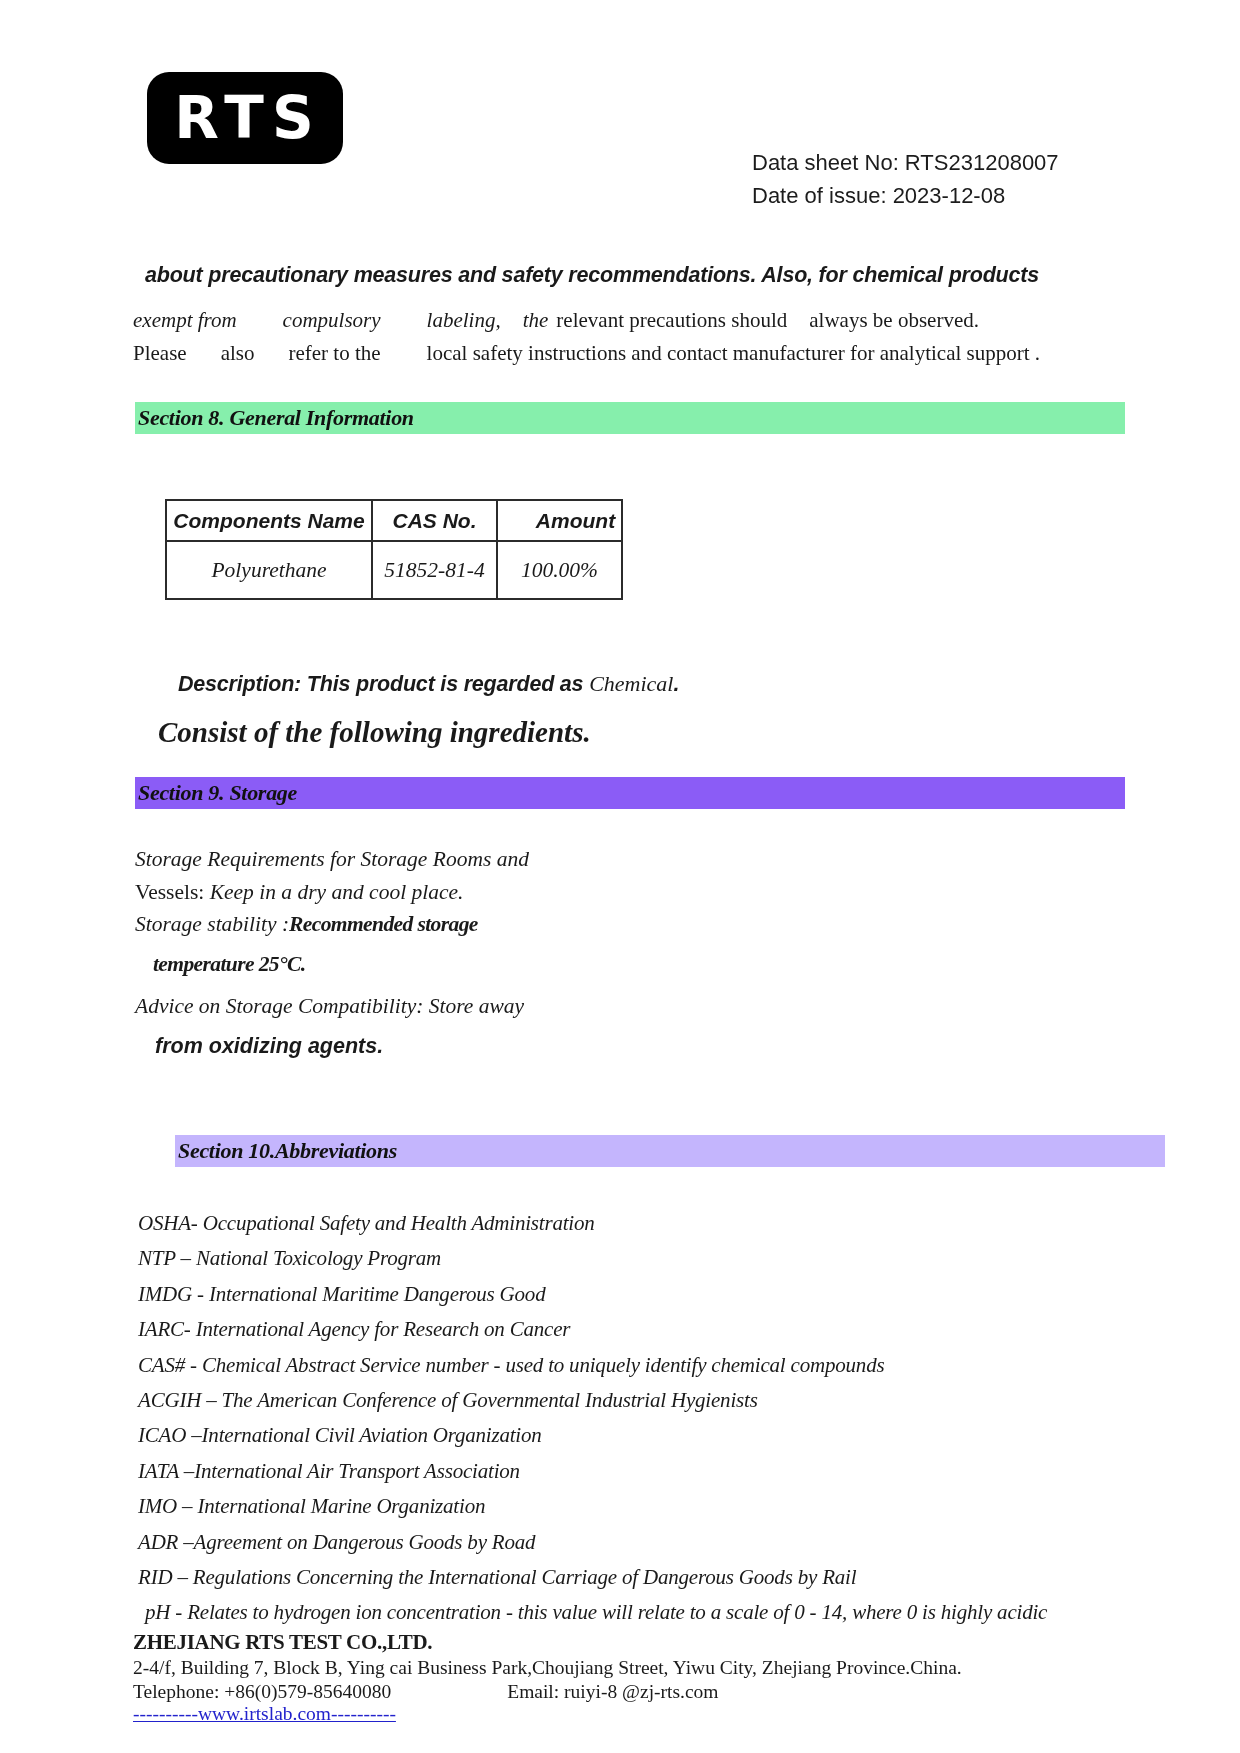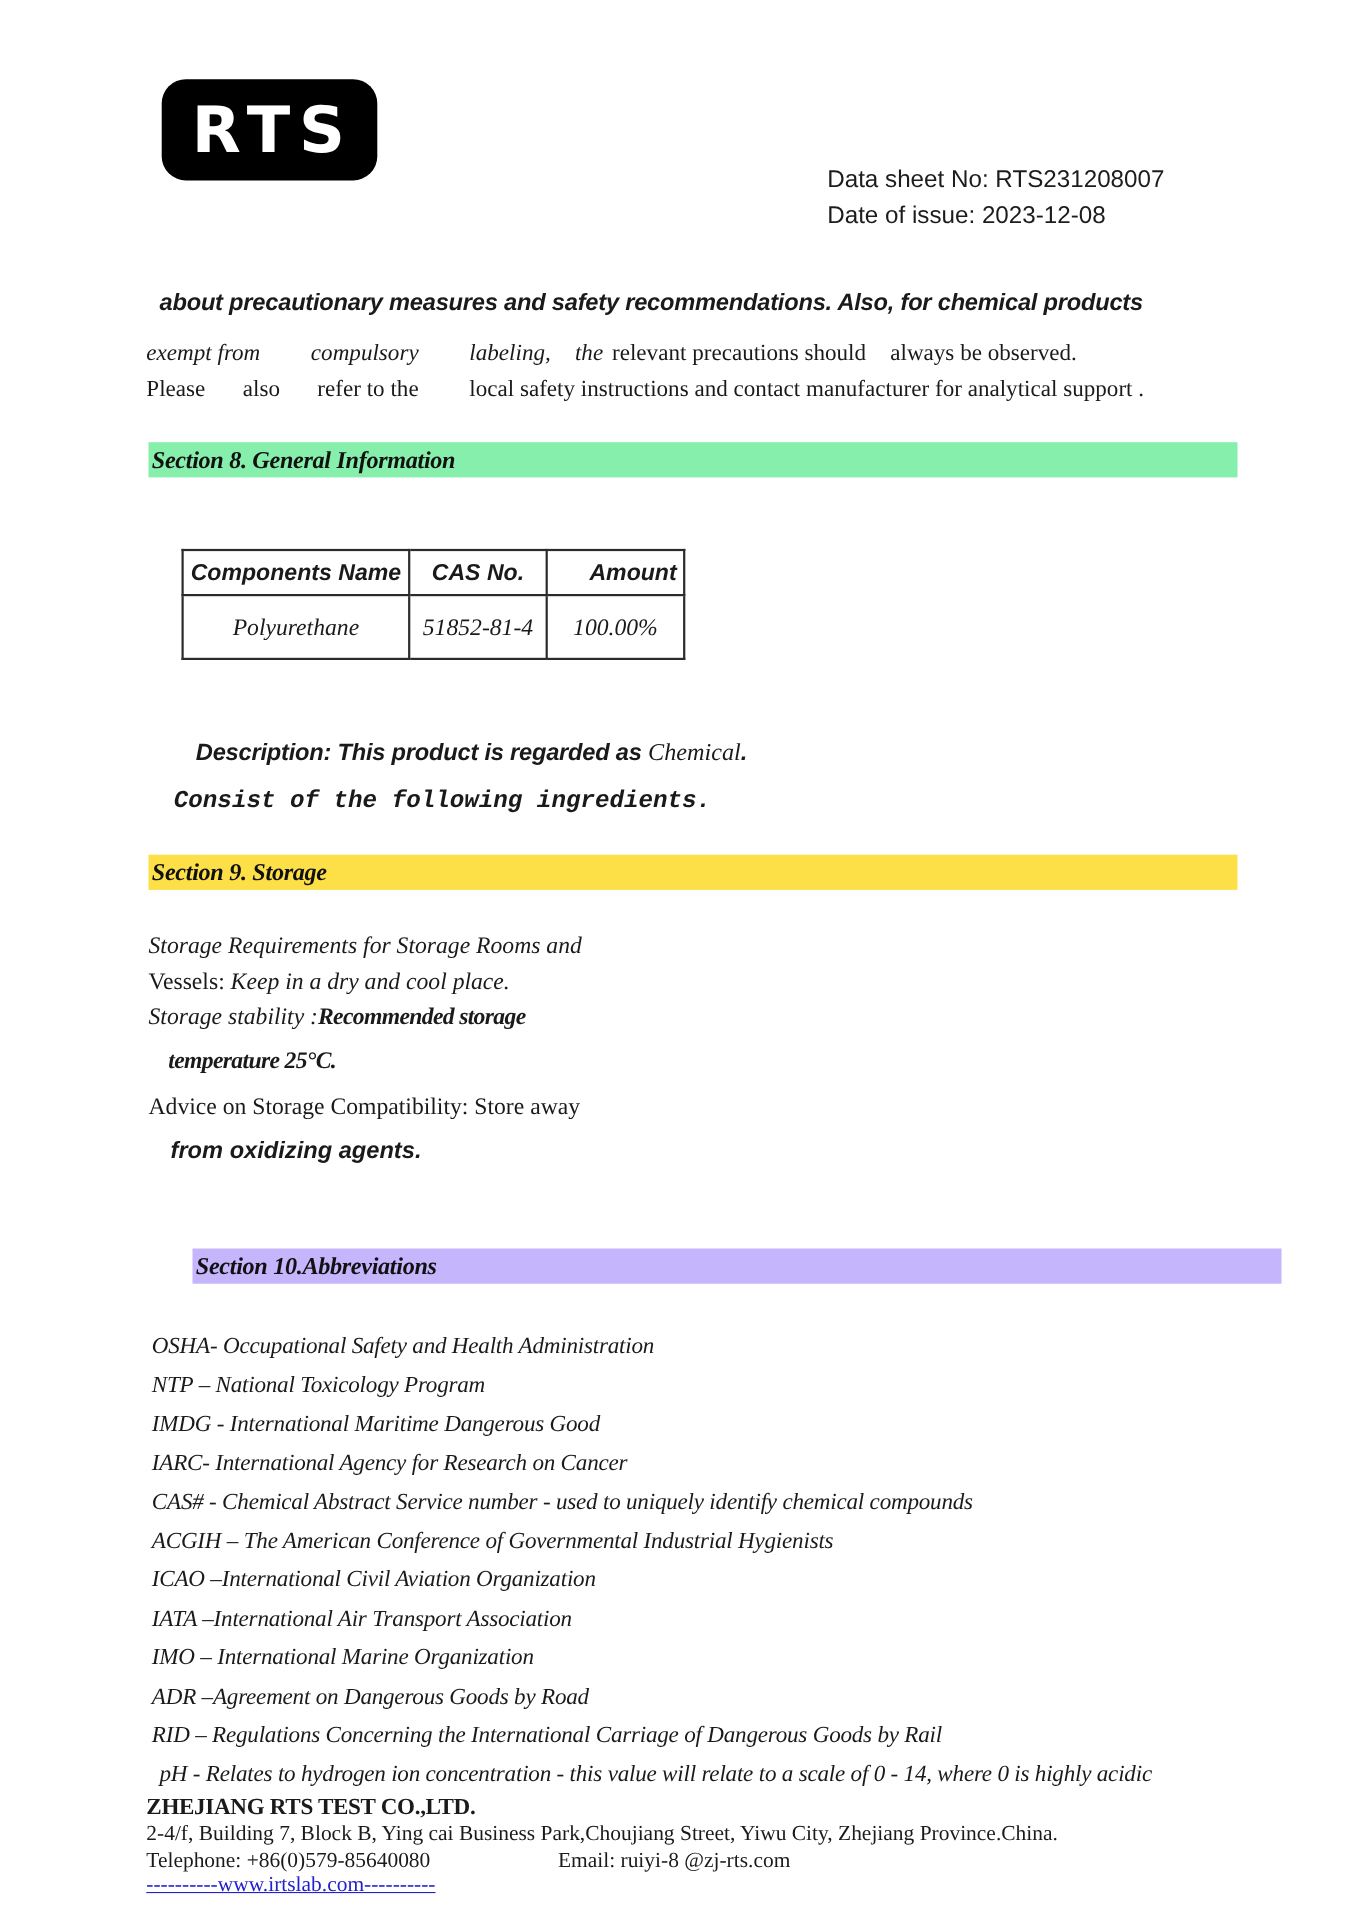--- a/index.html
+++ b/index.html
@@ -81,31 +81,31 @@
     font-family:"Liberation Sans", sans-serif;
     font-weight:bold; font-style:italic; font-size:21.5px;
     letter-spacing:-0.2px;
   }
   .desc-term {
     font-family:"Liberation Serif", serif;
     font-weight:normal; font-size:22px; letter-spacing:0;
   }
   .consist-line {
     left:158px; top:716px;
-    font-family:Liberation Mono, monospace;
-    font-weight:bold; font-style:italic; font-size:22px;
+    font-family:Liberation Serif, serif;
+    font-weight:bold; font-style:italic; font-size:29px;
   }
 
   
   .storage-line { left:135px; font-size:21.5px; white-space:nowrap; }
   .st1 { top:847px; font-style:italic; }
   .st2 { top:880px; }
   .st3 { top:912px; }
   .st4 { top:952px; left:153px; font-style:italic; font-weight:bold; letter-spacing:-0.6px; }
-  .st5 { top:994px; }
+  .st5 { top:994px; font-style:italic; }
   .st6 {
     top:1034px; left:155px;
     font-family:"Liberation Sans", sans-serif;
     font-weight:bold; font-style:italic; font-size:21.5px;
   }
   .bold-it { font-weight:bold; font-style:italic; letter-spacing:-0.6px; }
 
   
   .abbrev-list {
     left:138px; top:1206px; width:1000px;
@@ -162,21 +162,21 @@
     </tr>
   </tbody>
 </table>
 
 <div class="abs desc-line">
   <span>Description: This product is regarded as </span><span class="desc-term">Chemical</span><span>.</span>
 </div>
 
 <div class="abs consist-line">Consist of the following ingredients.</div>
 
-<div class="abs section-bar bar-s9" style="background: #fde047;">
+<div class="abs section-bar bar-s9" style="background: #8b5cf6;">
   <span>Section 9. Storage</span>
 </div>
 
 <div class="abs storage-line st1">Storage Requirements for Storage Rooms and</div>
 
 <div class="abs storage-line st2">
   <span>Vessels: </span><span class="it">Keep in a dry and cool place.</span>
 </div>
 
 <div class="abs storage-line st3">

